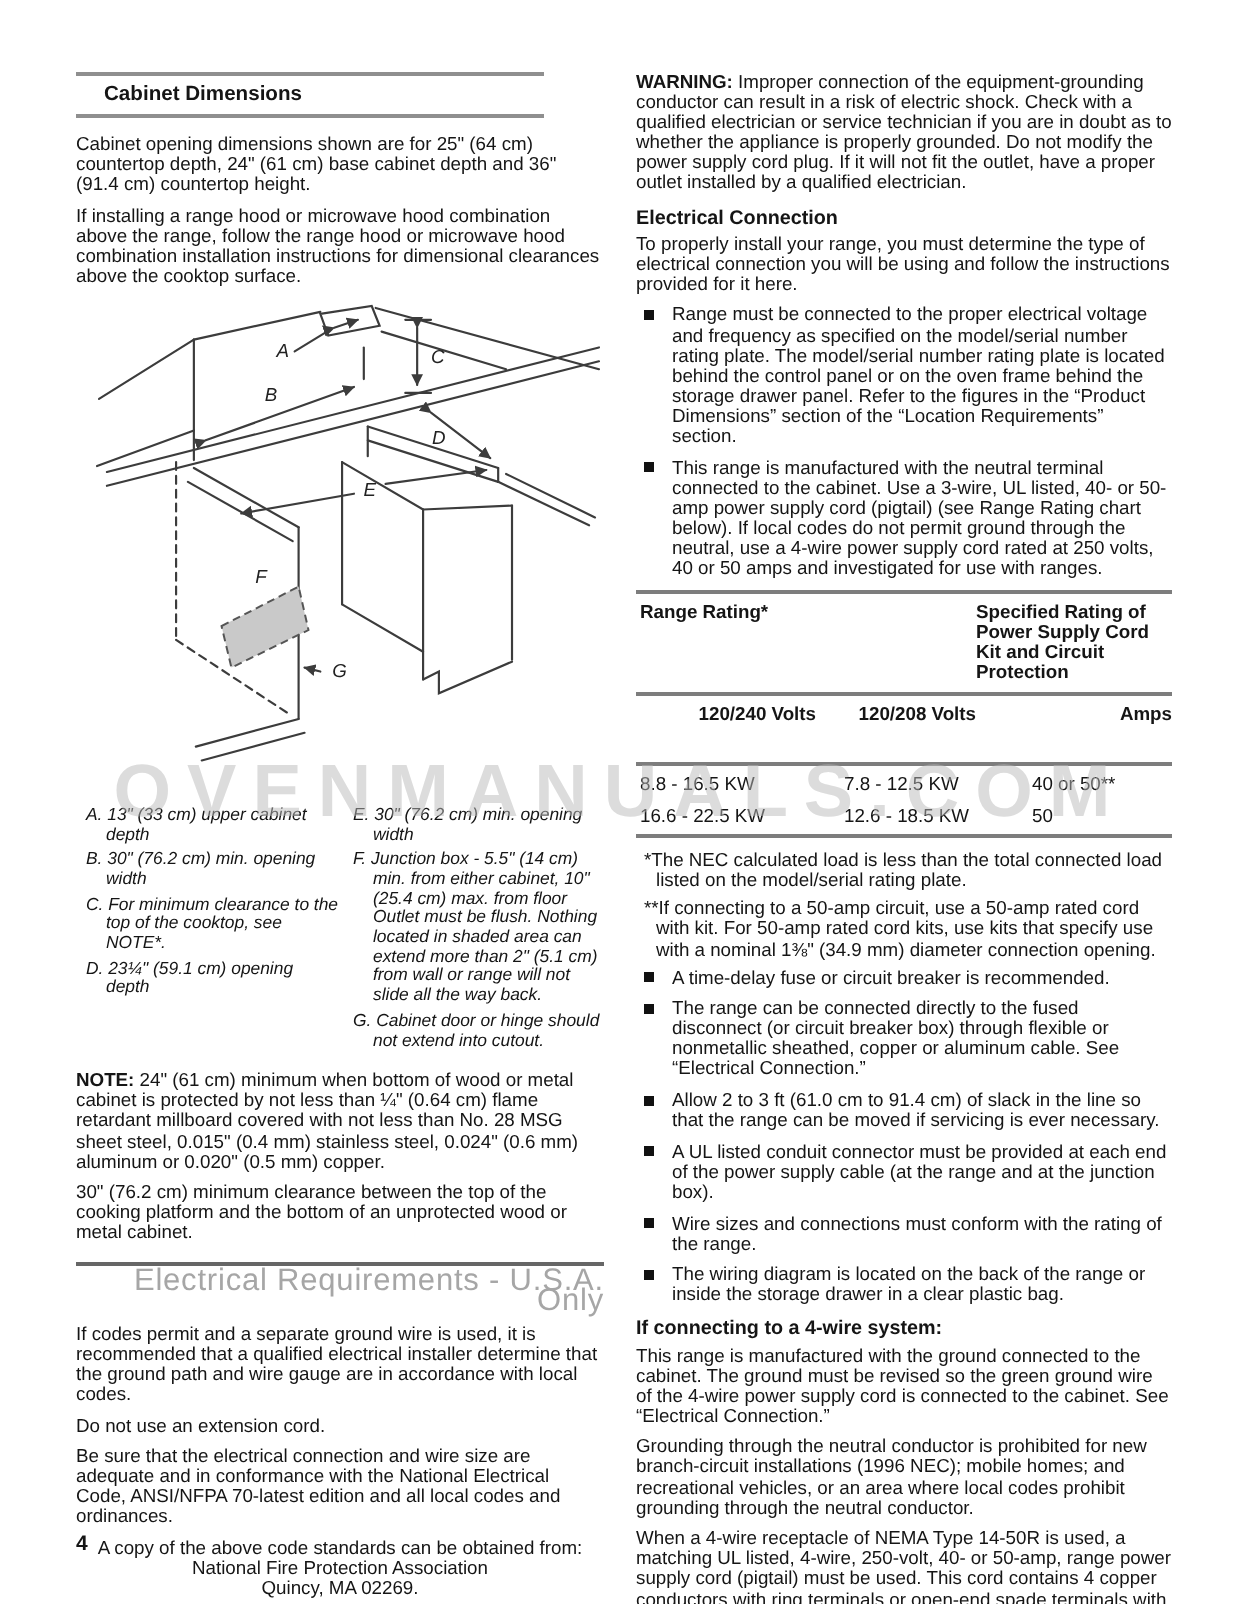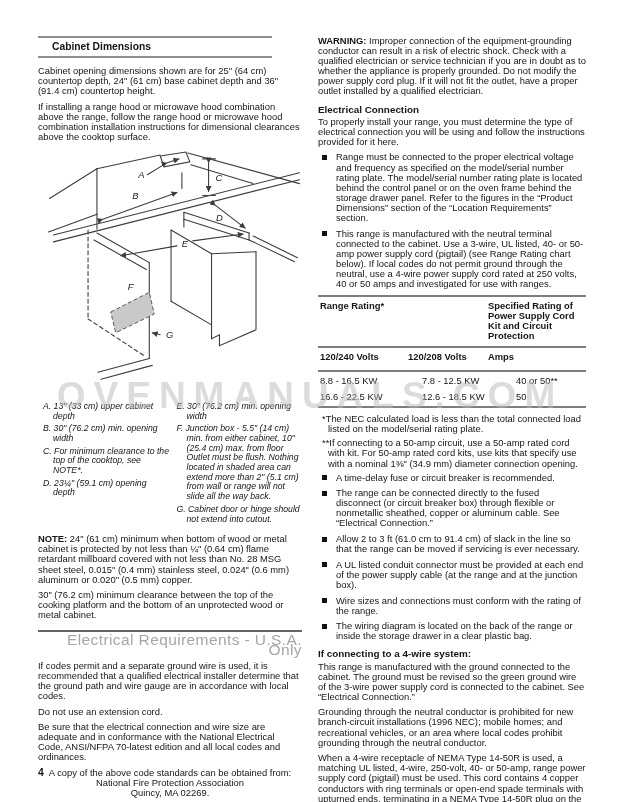--- a/index.html
+++ b/index.html
@@ -22,21 +22,21 @@
   h3{font-size:9.9px;margin:8px 0 2px 0;}
   
   .bullet{display:flex;margin:0 0 5.5px 0;}
   .sq{flex:0 0 auto;width:5px;height:5px;background:#111;margin:2.5px 9px 0 4px;}
   .bullet .bt{flex:1;}
   
   .rr-table{border-top:2px solid #7d7d7d;border-bottom:2px solid #7d7d7d;margin:4px 0 6px 0;}
   .rr-row{display:grid;grid-template-columns:88px 80px 1fr;}
   .rr-head{padding:4px 0 5px 2px;border-bottom:2px solid #7d7d7d;}
   .rr-head .c{font-weight:bold;}
-  .rr-sub{padding:4px 0 8px 2px;border-bottom:2px solid #7d7d7d;font-weight:bold;}
+  .rr-sub{padding:4px 0 19px 2px;border-bottom:2px solid #7d7d7d;font-weight:bold;text-align:right;}
   .rr-data{padding:3px 0 4px 2px;line-height:11.5px;gap:14px;}
   .fn{padding-left:10px;text-indent:-6px;margin:0 0 4px 0;}
   
   .legend{display:flex;font-style:italic;font-size:8.7px;line-height:9.7px;margin:2px 0 7px 0;}
   .legend .lcol1{width:128px;margin-left:5px;}
   .legend .lcol2{width:126px;margin-left:6px;}
   .legend p{margin:0 0 3px 0;padding-left:10px;text-indent:-10px;}
   
   .er-band{border-top:2px solid #666;margin-top:9px;padding-top:3px;}
   .er-title{
@@ -233,19 +233,19 @@
     <div class="bullet">
       <span class="sq"></span>
       <span class="bt">Wire sizes and connections must conform with the rating of the range.</span>
     </div>
     <div class="bullet">
       <span class="sq"></span>
       <span class="bt">The wiring diagram is located on the back of the range or inside the storage drawer in a clear plastic bag.</span>
     </div>
 
     <h3>If connecting to a 4-wire system:</h3>
-    <p>This range is manufactured with the ground connected to the cabinet. The ground must be revised so the green ground wire of the 3-wire power supply cord is connected to the cabinet. See “Electrical Connection.”</p>
+    <p>This range is manufactured with the ground connected to the cabinet. The ground must be revised so the green ground wire of the 4-wire power supply cord is connected to the cabinet. See “Electrical Connection.”</p>
     <p>Grounding through the neutral conductor is prohibited for new branch-circuit installations (1996 NEC); mobile homes; and recreational vehicles, or an area where local codes prohibit grounding through the neutral conductor.</p>
     <p>When a 4-wire receptacle of NEMA Type 14-50R is used, a matching UL listed, 4-wire, 250-volt, 40- or 50-amp, range power supply cord (pigtail) must be used. This cord contains 4 copper conductors with ring terminals or open-end spade terminals with upturned ends, terminating in a NEMA Type 14-50R plug on the supply end.</p>
   </div>
 
   <div class="pageno">4</div>
 </div>
 
 </body></html>

